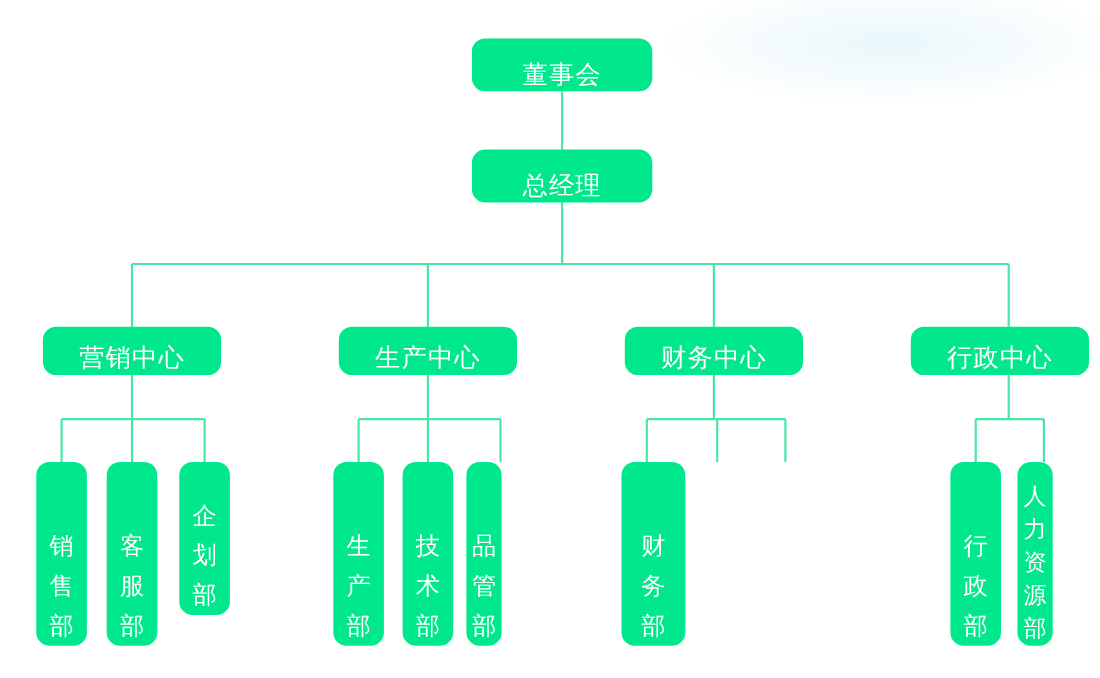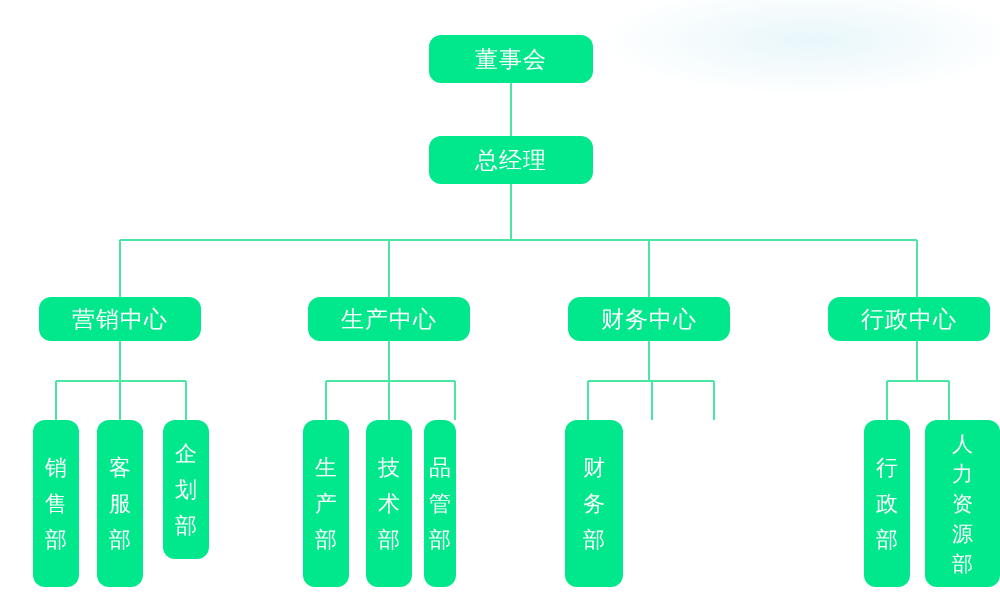--- a/index.html
+++ b/index.html
@@ -29,21 +29,21 @@
     stroke: var(--connector, #4ae6a3);
     stroke-width: 2;
     fill: none;
   }
   .node {
     position: absolute;
     background: var(--node-fill, #00e88b);
     color: var(--node-text, #ffffff);
     border-radius: 12px;
     display: flex;
-    align-items: center;
+    align-items: flex-end;
     justify-content: center;
     box-sizing: border-box;
     cursor: default;
   }
   .node-h {
     font-size: 23px;
     letter-spacing: 1px;
   }
   .node-v {
     font-size: 22px;
@@ -139,17 +139,17 @@
     <span class="vtext">品管部</span>
   </div>
 
   <div class="node node-v" style="left:565px;top:420px;width:58px;height:167px">
     <span class="vtext">财务部</span>
   </div>
 
   <div class="node node-v" style="left:864px;top:420px;width:46px;height:167px">
     <span class="vtext">行政部</span>
   </div>
-  <div class="node node-v dense" style="left:925px;top:420px;width:75px;height:167px">
+  <div class="node node-v dense" style="left:925px;top:420px;width:32px;height:167px">
     <span class="vtext">人力资源部</span>
   </div>
 
 </div>
 
 </body></html>

